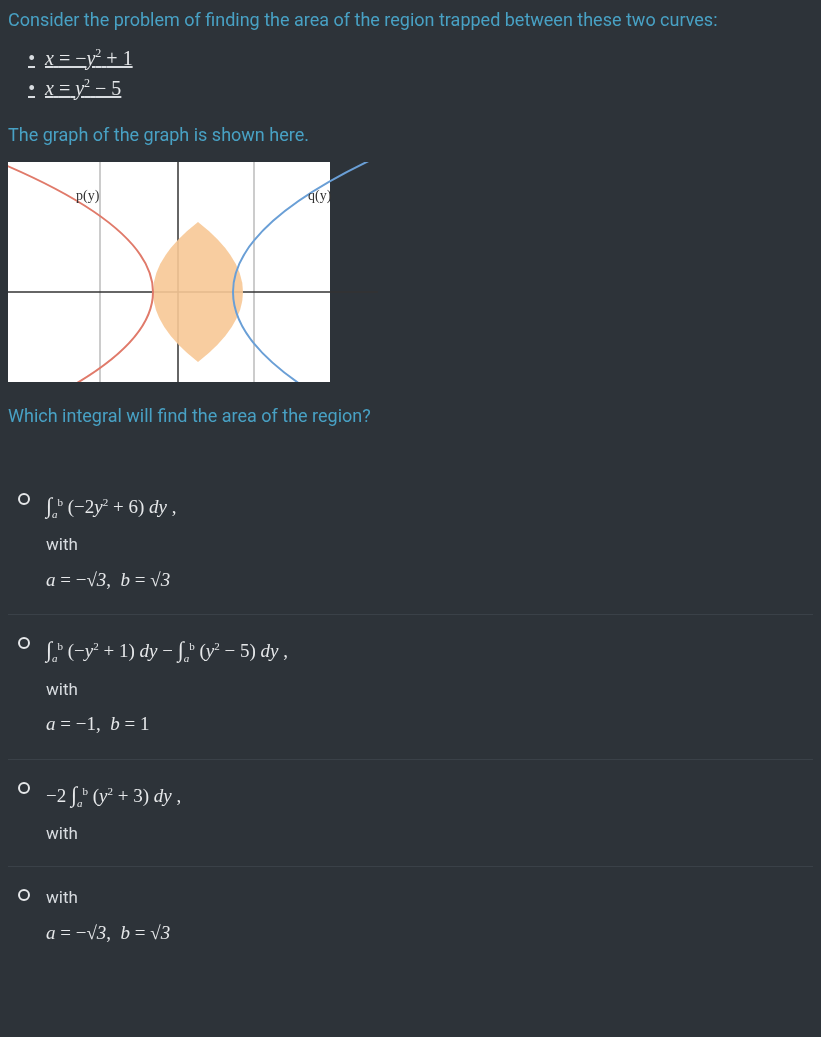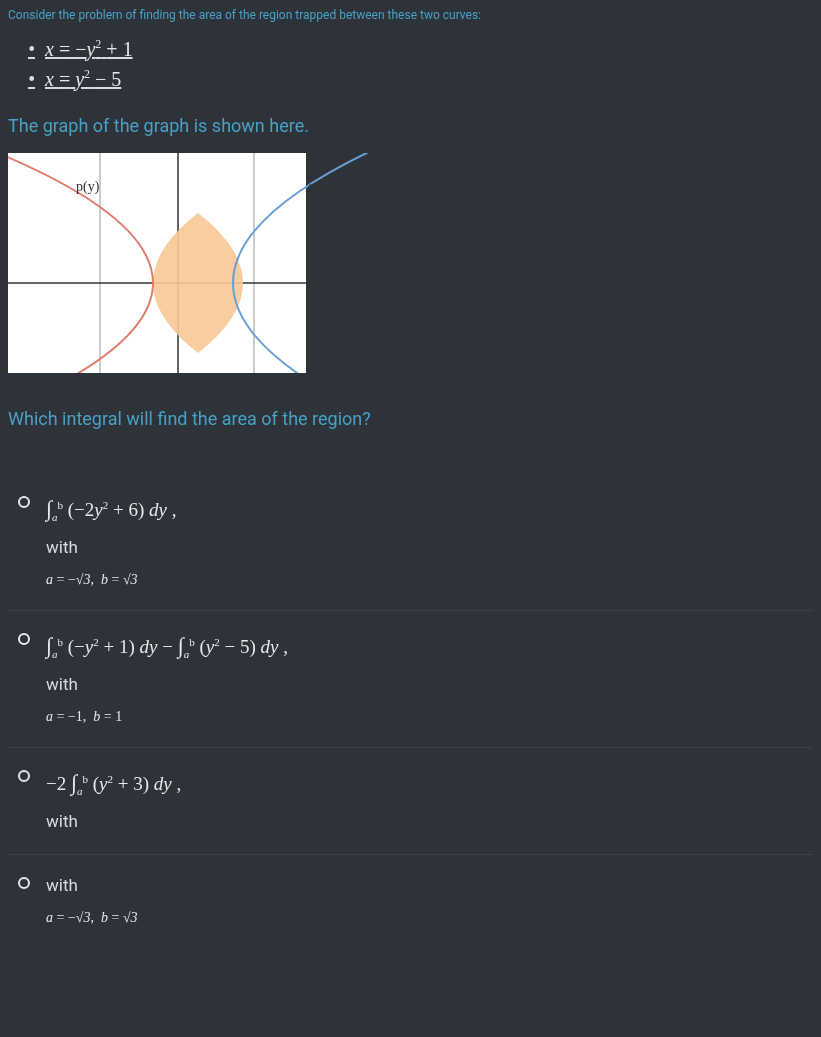--- a/index.html
+++ b/index.html
@@ -5,49 +5,49 @@
   * { margin: 0; padding: 0; box-sizing: border-box; }
   body {
     background: #2d3339;
     color: #d8dce0;
     font-family: -apple-system, BlinkMacSystemFont, "Segoe UI", Roboto, sans-serif;
     font-size: 17px;
     line-height: 1.5;
     width: 821px;
     padding: 6px 8px 20px 8px;
   }
-  .intro { color: #48a1c4; font-size: 12px; margin-bottom: 10px; }
+  .intro { color: #48a1c4; font-size: 18px; margin-bottom: 10px; }
   .curve-list { list-style: none; padding-left: 20px; margin-bottom: 18px; text-decoration: underline; }
   .curve-list li::before { content: "•"; color: #d8dce0; margin-right: 10px; }
   .curve-list li { color: #e6e8ea; font-family: "Times New Roman", serif; font-style: italic; font-size: 20px; }
   .curve-list .sup { font-size: 12px; vertical-align: super; font-style: normal; }
   .curve-list .num { font-style: normal; }
   .graph-caption { color: #48a1c4; font-size: 18px; margin-bottom: 14px; }
-  .graph-box { width: 298px; height: 220px; background: #fff; margin-bottom: 32px; }
+  .graph-box { width: 322px; height: 220px; background: #fff; margin-bottom: 20px; }
   .question { color: #48a1c4; font-size: 18px; margin-bottom: 60px; }
   .options { list-style: none; padding-left: 10px; }
   .option { margin-bottom: 20px; position: relative; padding-left: 28px; }
   .bullet {
     position: absolute; left: 0; top: 4px;
     width: 12px; height: 12px; border-radius: 50%;
     border: 2px solid #e6e8ea; background: transparent;
   }
   .bullet.open { background: transparent; }
   .math {
     font-family: "Times New Roman", serif;
     font-style: italic;
     color: #e6e8ea;
     font-size: 19px;
   }
   .math .rm { font-style: normal; }
   .math .sup { font-size: 11px; vertical-align: super; font-style: normal; }
   .math .sub { font-size: 11px; vertical-align: sub; font-style: italic; }
   .math .int { font-size: 22px; font-style: normal; }
   .with { color: #d8dce0; font-size: 17px; margin: 10px 0 8px 0; }
-  .bounds { font-family: "Times New Roman", serif; font-style: italic; color: #e6e8ea; font-size: 14px; }
+  .bounds { font-family: "Times New Roman", serif; font-style: italic; color: #e6e8ea; font-size: 19px; }
   .bounds .rm { font-style: normal; }
   .hr { border: none; border-top: 1px solid #3a4148; margin: 18px 0 18px -10px; }
   .graph-label {
     font-family: "Times New Roman", serif;
     font-style: normal;
     font-size: 14px;
     fill: #333;
   }
 </style>
 </head>

